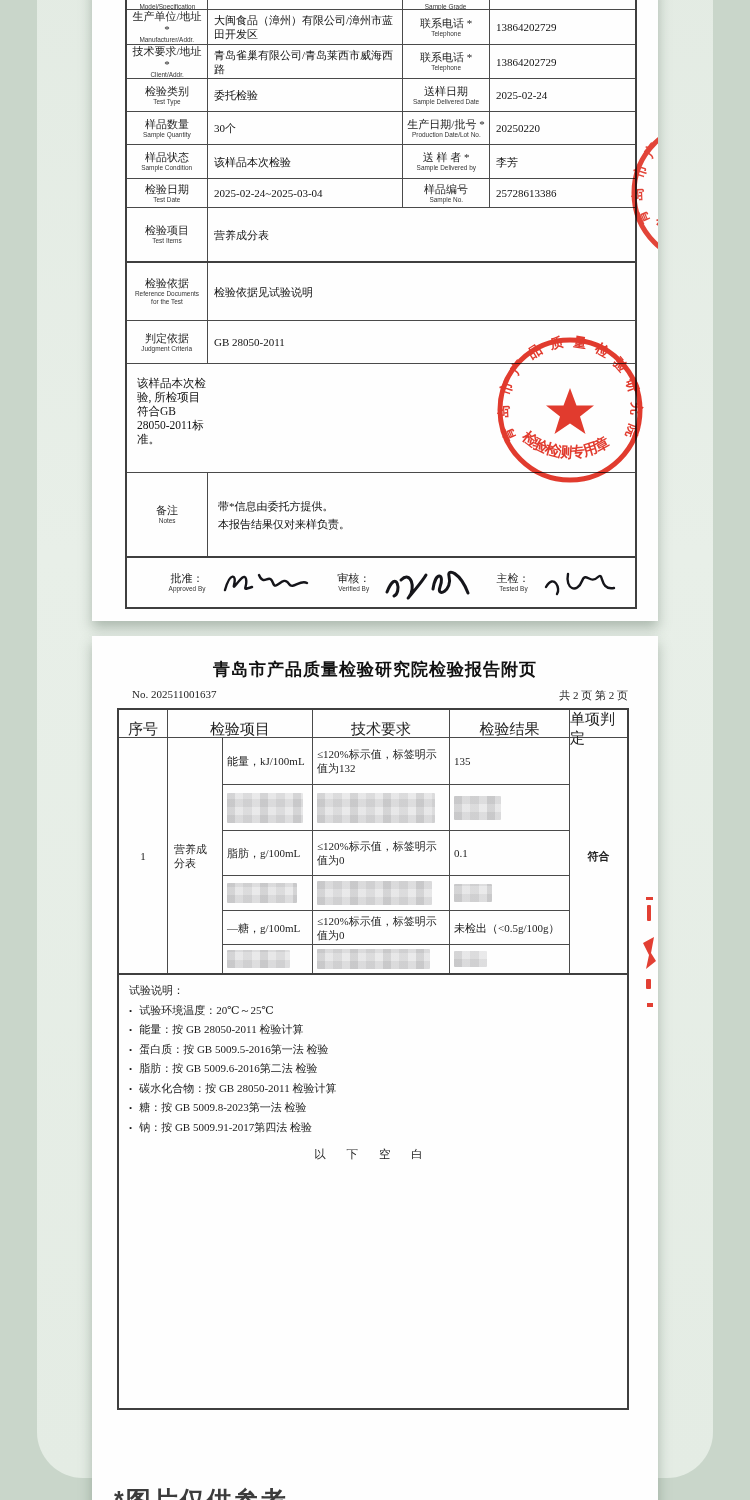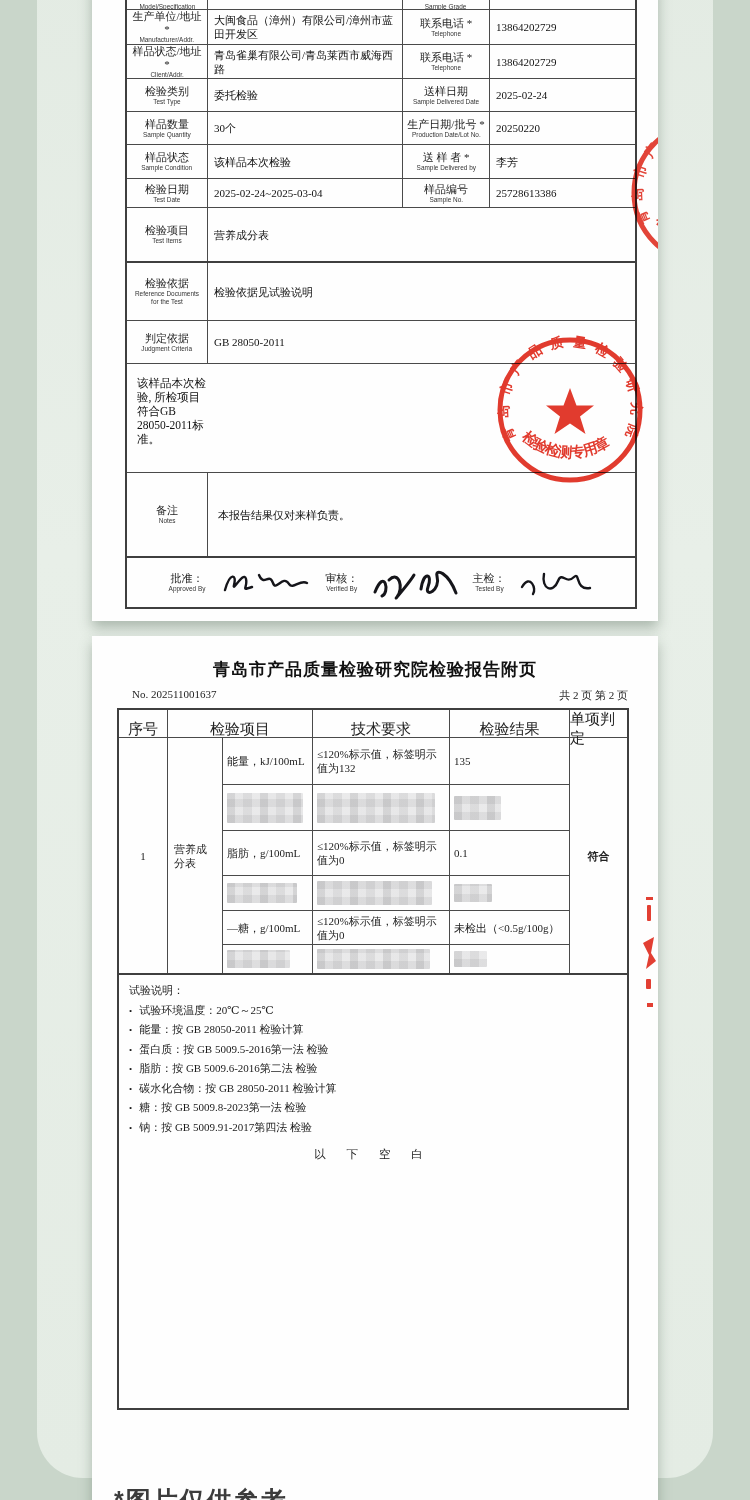--- a/index.html
+++ b/index.html
@@ -37,21 +37,21 @@
   .val{font-size:11px;line-height:14px;padding:2px 6px;color:#111;justify-content:center;}
   .sliver{height:27px;justify-content:flex-end;}
   .sliver .en{margin-bottom:-3px;}
   .concl-cell{position:relative;}
   .concl-text{position:absolute;left:10px;top:12px;font-size:11.5px;}
   .stamp-note{position:absolute;left:230px;top:50px;width:185px;text-align:center;font-size:10px;line-height:11px;}
   .stamp-note .en{display:block;font-size:7px;transform:none;}
   .issue{position:absolute;left:180px;top:78px;font-size:11px;}
   .issue .en{display:block;font-size:7.5px;margin-top:2px;transform:none;}
   .notes-val{font-size:11px;line-height:18px;padding-left:10px;}
-  .sigrow{border-top:2px solid #3f3f3f;height:49px;display:flex;align-items:center;padding:0 0 0 40px;gap:10px;}
+  .sigrow{border-top:2px solid #3f3f3f;height:49px;display:flex;align-items:center;padding:0 0 0 40px;gap:22px;}
   .siggrp{display:flex;align-items:center;gap:8px;}
   .siglab{text-align:center;}
   .siglab .zh{font-size:11px;}
   .sigsvg{display:block;}
   .ink{stroke:#15151a;stroke-width:2.4;fill:none;stroke-linecap:round;}
 
   
   .stampA{position:absolute;left:398px;top:350px;mix-blend-mode:multiply;opacity:.92;}
   .stampB{position:absolute;left:532px;top:133px;mix-blend-mode:multiply;opacity:.88;}
   .stampC{position:absolute;left:548px;top:255px;mix-blend-mode:multiply;opacity:.9;}
@@ -112,21 +112,21 @@
       <div class="cell val">大闽食品（漳州）有限公司/漳州市蓝田开发区</div>
       <div class="cell lab">
         <span class="zh">联系电话 *</span>
         <span class="en">Telephone</span>
       </div>
       <div class="cell val">13864202729</div>
     </div>
 
     <div class="row r4" style="height:33px">
       <div class="cell lab">
-        <span class="zh">样品状态/地址 *</span>
+        <span class="zh">技术要求/地址 *</span>
         <span class="en">Client/Addr.</span>
       </div>
       <div class="cell val">青岛雀巢有限公司/青岛莱西市威海西路</div>
       <div class="cell lab">
         <span class="zh">联系电话 *</span>
         <span class="en">Telephone</span>
       </div>
       <div class="cell val">13864202729</div>
     </div>
 
@@ -220,20 +220,21 @@
         </div>
       </div>
     </div>
 
     <div class="row r2" style="height:83px">
       <div class="cell lab">
         <span class="zh">备注</span>
         <span class="en">Notes</span>
       </div>
       <div class="cell val notes-val">
+        <div>带*信息由委托方提供。</div>
         <div>本报告结果仅对来样负责。</div>
       </div>
     </div>
 
     <div class="sigrow">
       <div class="siggrp">
         <div class="siglab">
           <div class="zh">批准：</div>
           <div class="en">Approved By</div>
         </div>

